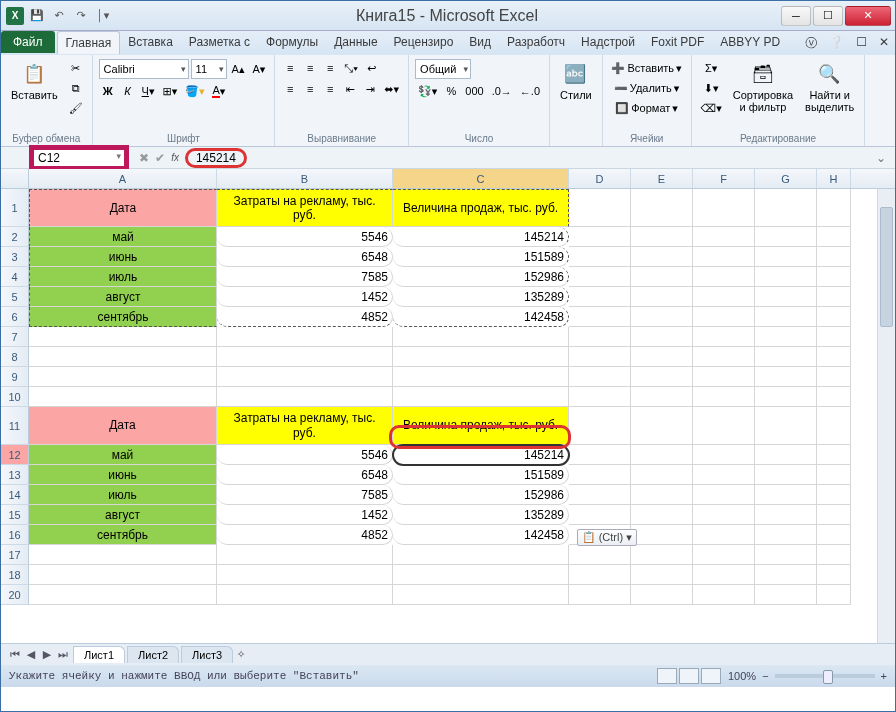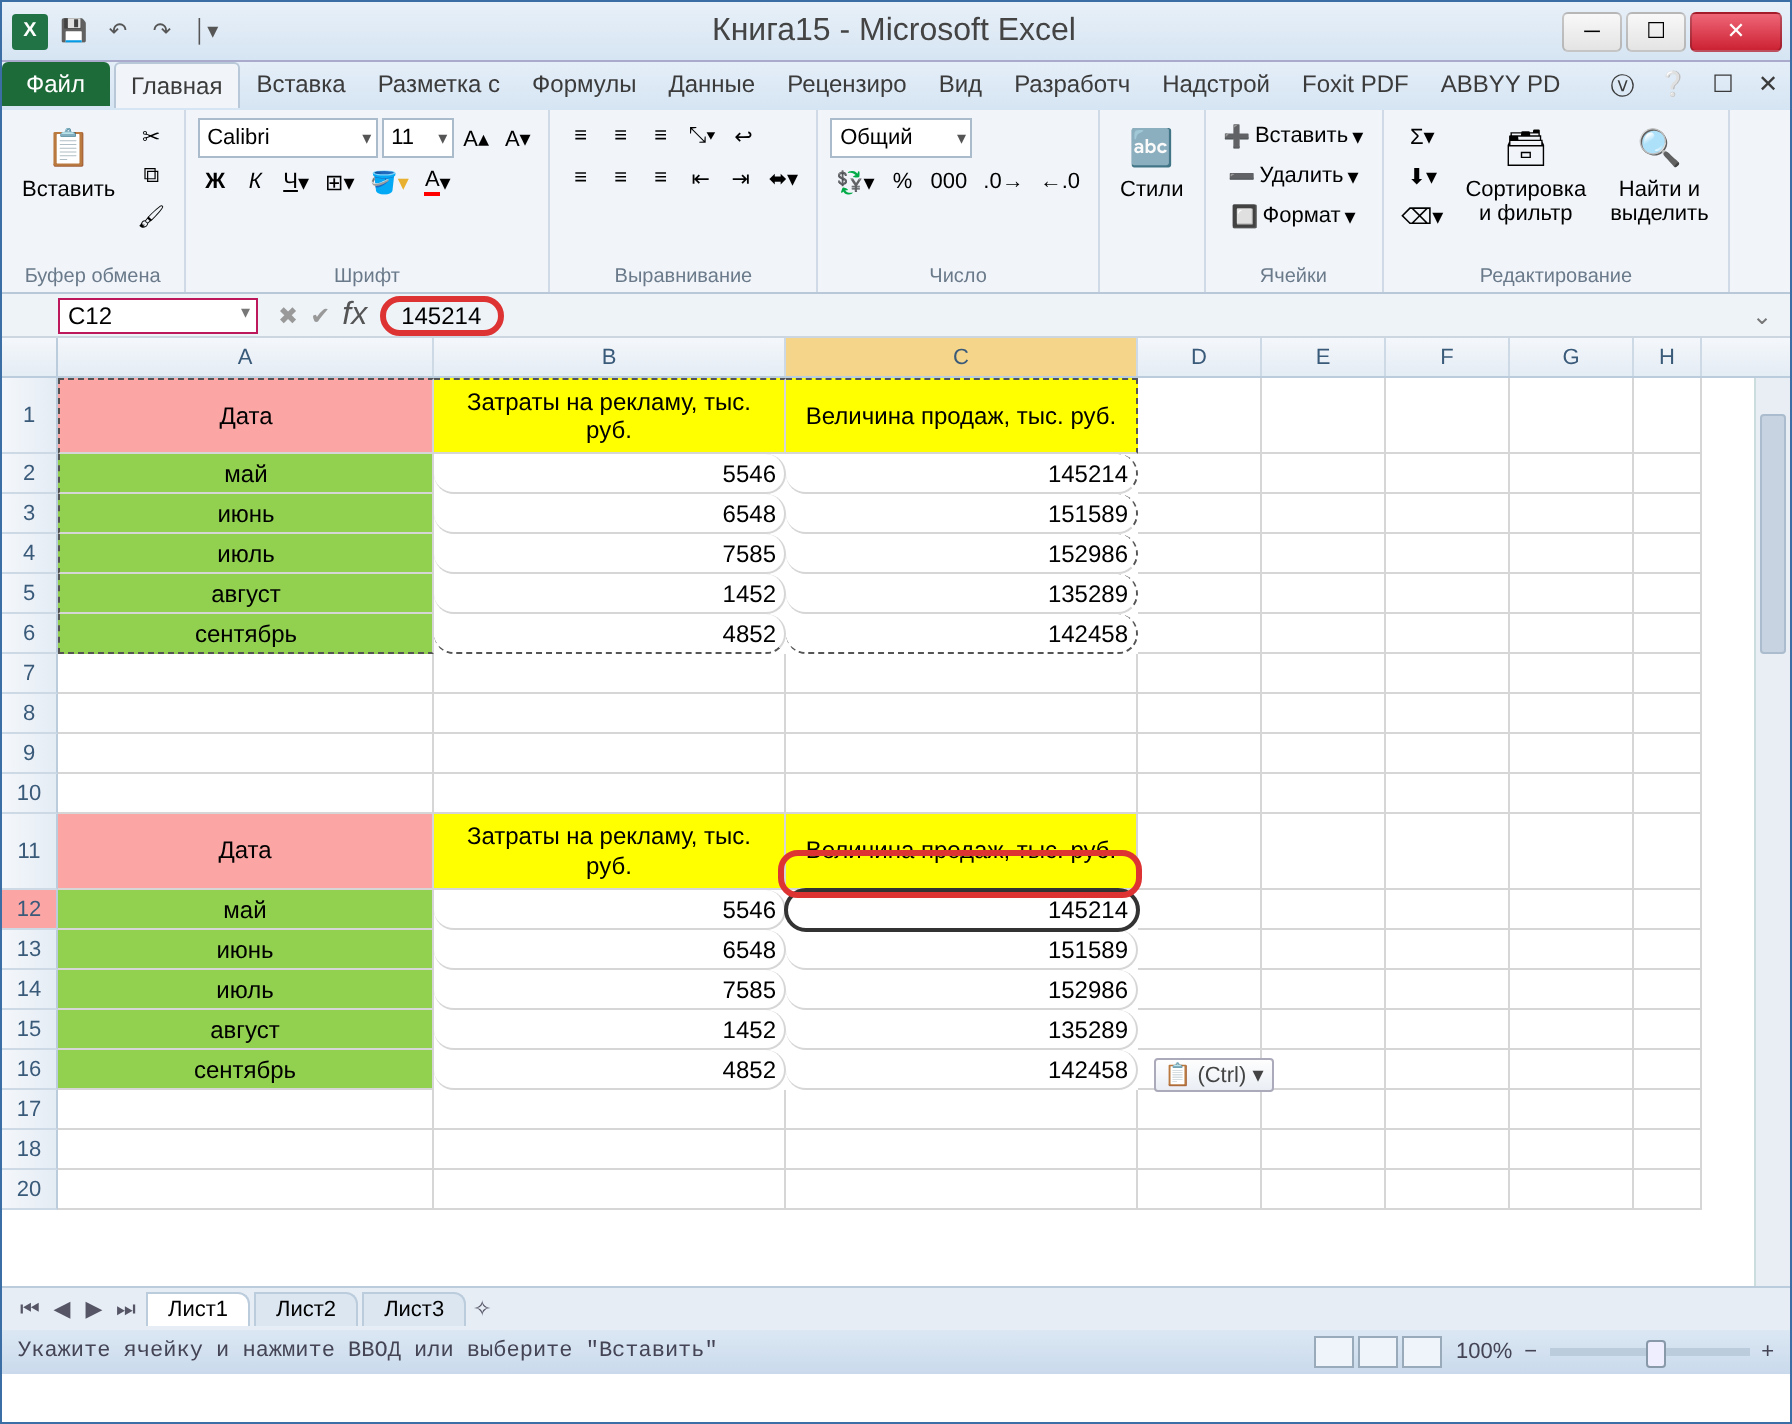--- a/index.html
+++ b/index.html
@@ -31,24 +31,24 @@
 .big-btn { display: flex; flex-direction: column; align-items: center; gap: 2px; padding: 2px 4px; }
 .big-btn .ico { width: 26px; height: 26px; display: flex; align-items: center; justify-content: center; font-size: 18px; }
 .small-col { display: flex; flex-direction: column; gap: 2px; }
 .srow { display: flex; gap: 2px; align-items: center; }
 .sbtn { min-width: 18px; height: 18px; border: 1px solid transparent; display: flex; align-items: center; justify-content: center; font-size: 11px; padding: 0 2px; }
 .combo { height: 20px; border: 1px solid #abc; background: #fff; font-size: 11px; padding: 0 14px 0 4px; display: flex; align-items: center; position: relative; }
 .combo::after { content: "▾"; position: absolute; right: 2px; font-size: 9px; color: #555; }
 
 
 .namebox-row { height: 22px; display: flex; align-items: center; border-bottom: 1px solid #ccd6e0; background: #eef3f8; font-size: 12px; }
-.namebox { width: 100px; border: 1px solid #be185d; background: #fff; margin: 0 2px 0 28px; padding: 1px 4px; font-size: 12px; position: relative; }
+.namebox { width: 100px; border: 5px solid #be185d; background: #fff; margin: 0 2px 0 28px; padding: 1px 4px; font-size: 12px; position: relative; }
 .namebox::after { content: "▾"; position: absolute; right: 3px; font-size: 9px; color: #777; }
 .fx-area { display: flex; align-items: center; gap: 6px; margin-left: 8px; flex: 1; }
-.fx-label { font-style: italic; font-size: 16px; color: #555; }
+.fx-label { font-style: italic; font-size: 10px; color: #555; }
 .fx-val { font-size: 12px; padding: 0 8px; position: relative; }
 .red-ring { border: 3px solid #d33; border-radius: 12px; padding: 0px 8px; }
 .fx-expand { width: 16px; text-align: center; color: #777; margin-right: 6px; }
 
 
 .grid-wrap { position: relative; height: 474px; overflow: hidden; background: #fff; }
 .colhdrs { display: flex; height: 20px; background: linear-gradient(#f4f7fb,#e4ecf4); border-bottom: 1px solid #bcd; font-size: 11px; }
 .corner { width: 28px; border-right: 1px solid #bcd; }
 .ch { border-right: 1px solid #cdd9e5; text-align: center; line-height: 20px; color: #3a5a7a; }
 .ch.sel { background: #f4d58a; }
@@ -184,21 +184,21 @@
         <div class="sbtn">⇤</div>
         <div class="sbtn">⇥</div>
         <div class="sbtn">⬌▾</div>
       </div>
     </div>
     <div class="rgroup-label">Выравнивание</div>
   </div>
 
   <div class="rgroup">
     <div class="rgroup-body" style="flex-direction:column;gap:3px;">
-      <div class="combo" style="width:71px;">Общий</div>
+      <div class="combo" style="width:56px;">Общий</div>
       <div class="srow">
         <div class="sbtn">💱▾</div>
         <div class="sbtn">%</div>
         <div class="sbtn">000</div>
         <div class="sbtn">.0→</div>
         <div class="sbtn">←.0</div>
       </div>
     </div>
     <div class="rgroup-label">Число</div>
   </div>

